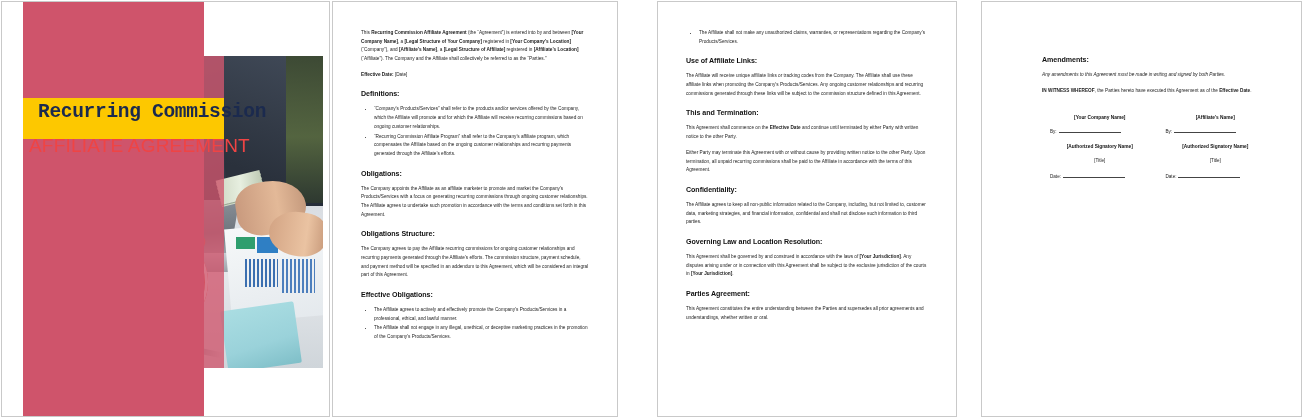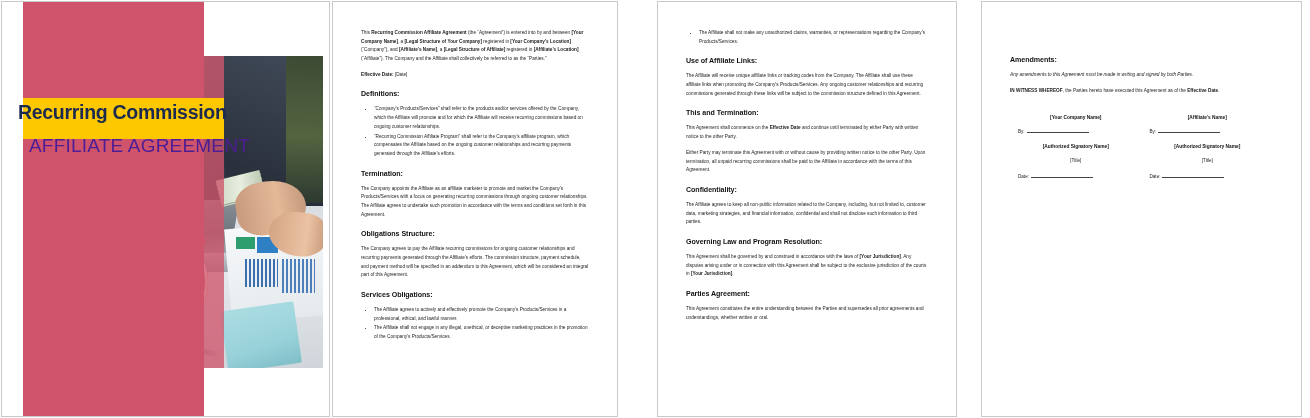--- a/index.html
+++ b/index.html
@@ -22,21 +22,21 @@
     top: 1px;
     height: 416px;
     background: #ffffff;
     border: 1px solid #c9c9c9;
     overflow: hidden;
   }
   
   #page-1 { left: 1px;    width: 329px; }
   #page-2 { left: 332px;  width: 286px; }
   #page-3 { left: 657px;  width: 300px; }
-  #page-4 { left: 981px;  width: 321px; }
+  #page-4 { left: 981px;  width: 321px; padding-left: 32px; }
 
   
   .cover { position: relative; width: 100%; height: 100%; background: #fff; }
   .cover-band {
     position: absolute;
     left: 21px; top: 0;
     width: 181px; height: 416px;
     background: #cf546b;
     z-index: 2;
   }
@@ -159,40 +159,40 @@
   }
   .cover-title-band {
     position: absolute;
     left: 21px; top: 96px;
     width: 201px; height: 41px;
     background: #fdc800;
     z-index: 4;
   }
   .cover-title-main {
     position: absolute;
-    left: 16px; top: 99px;
+    left: 36px; top: 99px;
     width: 290px;
     z-index: 5;
-    font-family: Liberation Sans, sans-serif;
+    font-family: Liberation Mono, monospace;
     font-weight: bold;
     font-size: 19.5px;
     letter-spacing: -0.3px;
     color: #1b2a4e;
     white-space: nowrap;
   }
   .cover-title-sub {
     position: absolute;
     left: 27px; top: 133px;
     width: 300px;
     z-index: 5;
     font-family: "Liberation Sans", sans-serif;
     font-weight: normal;
     font-size: 19px;
     letter-spacing: 0.2px;
-    color: #4c1d95;
+    color: #ef4444;
     white-space: nowrap;
   }
 
   
   .sheet {
     position: relative;
     width: 100%; height: 100%;
     padding: 27px 28px 0 28px;
     color: #1a1a1a;
   }
@@ -307,27 +307,27 @@
       <p><span>This </span><span class="b">Recurring Commission Affiliate Agreement</span><span> (the “Agreement”) is entered into by and between </span><span class="b">[Your Company Name]</span><span>, a </span><span class="b">[Legal Structure of Your Company]</span><span> registered in </span><span class="b">[Your Company’s Location]</span><span> (“Company”), and </span><span class="b">[Affiliate’s Name]</span><span>, a </span><span class="b">[Legal Structure of Affiliate]</span><span> registered in </span><span class="b">[Affiliate’s Location]</span><span> (“Affiliate”). The Company and the Affiliate shall collectively be referred to as the “Parties.”</span></p>
 
       <p><span class="b">Effective Date:</span><span> [Date]</span></p>
 
       <h2>Definitions:</h2>
       <ul>
         <li>“Company’s Products/Services” shall refer to the products and/or services offered by the Company, which the Affiliate will promote and for which the Affiliate will receive recurring commissions based on ongoing customer relationships.</li>
         <li>“Recurring Commission Affiliate Program” shall refer to the Company’s affiliate program, which compensates the Affiliate based on the ongoing customer relationships and recurring payments generated through the Affiliate’s efforts.</li>
       </ul>
 
-      <h2>Termination:</h2>
+      <h2>Obligations:</h2>
       <p>The Company appoints the Affiliate as an affiliate marketer to promote and market the Company’s Products/Services with a focus on generating recurring commissions through ongoing customer relationships. The Affiliate agrees to undertake such promotion in accordance with the terms and conditions set forth in this Agreement.</p>
 
       <h2>Obligations Structure:</h2>
       <p>The Company agrees to pay the Affiliate recurring commissions for ongoing customer relationships and recurring payments generated through the Affiliate’s efforts. The commission structure, payment schedule, and payment method will be specified in an addendum to this Agreement, which will be considered an integral part of this Agreement.</p>
 
-      <h2>Services Obligations:</h2>
+      <h2>Effective Obligations:</h2>
       <ul>
         <li>The Affiliate agrees to actively and effectively promote the Company’s Products/Services in a professional, ethical, and lawful manner.</li>
         <li>The Affiliate shall not engage in any illegal, unethical, or deceptive marketing practices in the promotion of the Company’s Products/Services.</li>
       </ul>
 
     </div>
   </div>
 
   <div class="page" id="page-3">
     <div class="sheet">
@@ -339,21 +339,21 @@
       <h2>Use of Affiliate Links:</h2>
       <p>The Affiliate will receive unique affiliate links or tracking codes from the Company. The Affiliate shall use these affiliate links when promoting the Company’s Products/Services. Any ongoing customer relationships and recurring commissions generated through these links will be subject to the commission structure defined in this Agreement.</p>
 
       <h2>This and Termination:</h2>
       <p><span>This Agreement shall commence on the </span><span class="b">Effective Date</span><span> and continue until terminated by either Party with written notice to the other Party.</span></p>
       <p>Either Party may terminate this Agreement with or without cause by providing written notice to the other Party. Upon termination, all unpaid recurring commissions shall be paid to the Affiliate in accordance with the terms of this Agreement.</p>
 
       <h2>Confidentiality:</h2>
       <p>The Affiliate agrees to keep all non-public information related to the Company, including, but not limited to, customer data, marketing strategies, and financial information, confidential and shall not disclose such information to third parties.</p>
 
-      <h2>Governing Law and Program Resolution:</h2>
+      <h2>Governing Law and Location Resolution:</h2>
       <p><span>This Agreement shall be governed by and construed in accordance with the laws of </span><span class="b">[Your Jurisdiction]</span><span>. Any disputes arising under or in connection with this Agreement shall be subject to the exclusive jurisdiction of the courts in </span><span class="b">[Your Jurisdiction]</span><span>.</span></p>
 
       <h2>Parties Agreement:</h2>
       <p>This Agreement constitutes the entire understanding between the Parties and supersedes all prior agreements and understandings, whether written or oral.</p>
 
     </div>
   </div>
 
   <div class="page" id="page-4">
     <div class="sheet">

